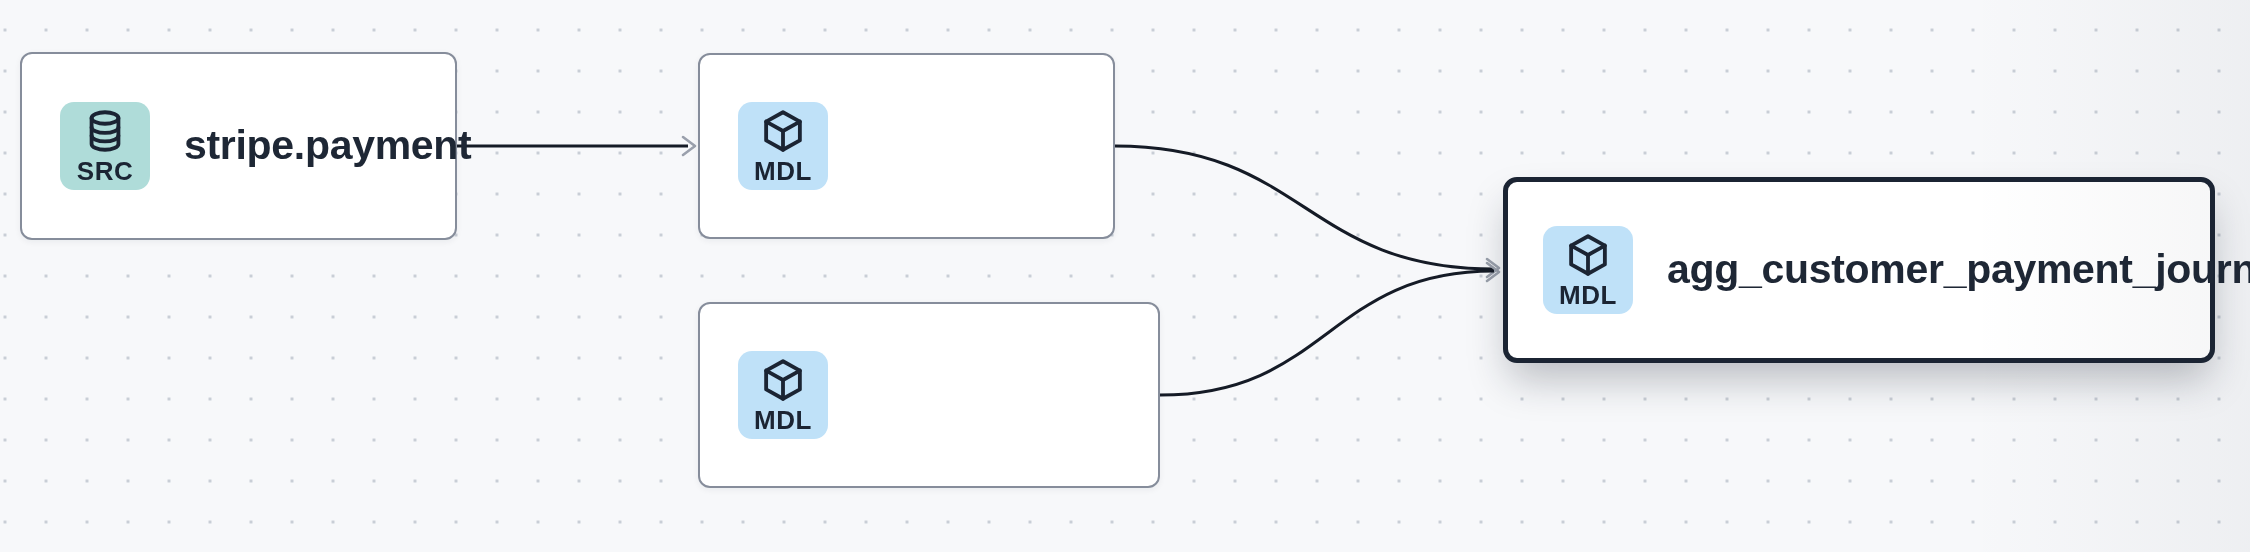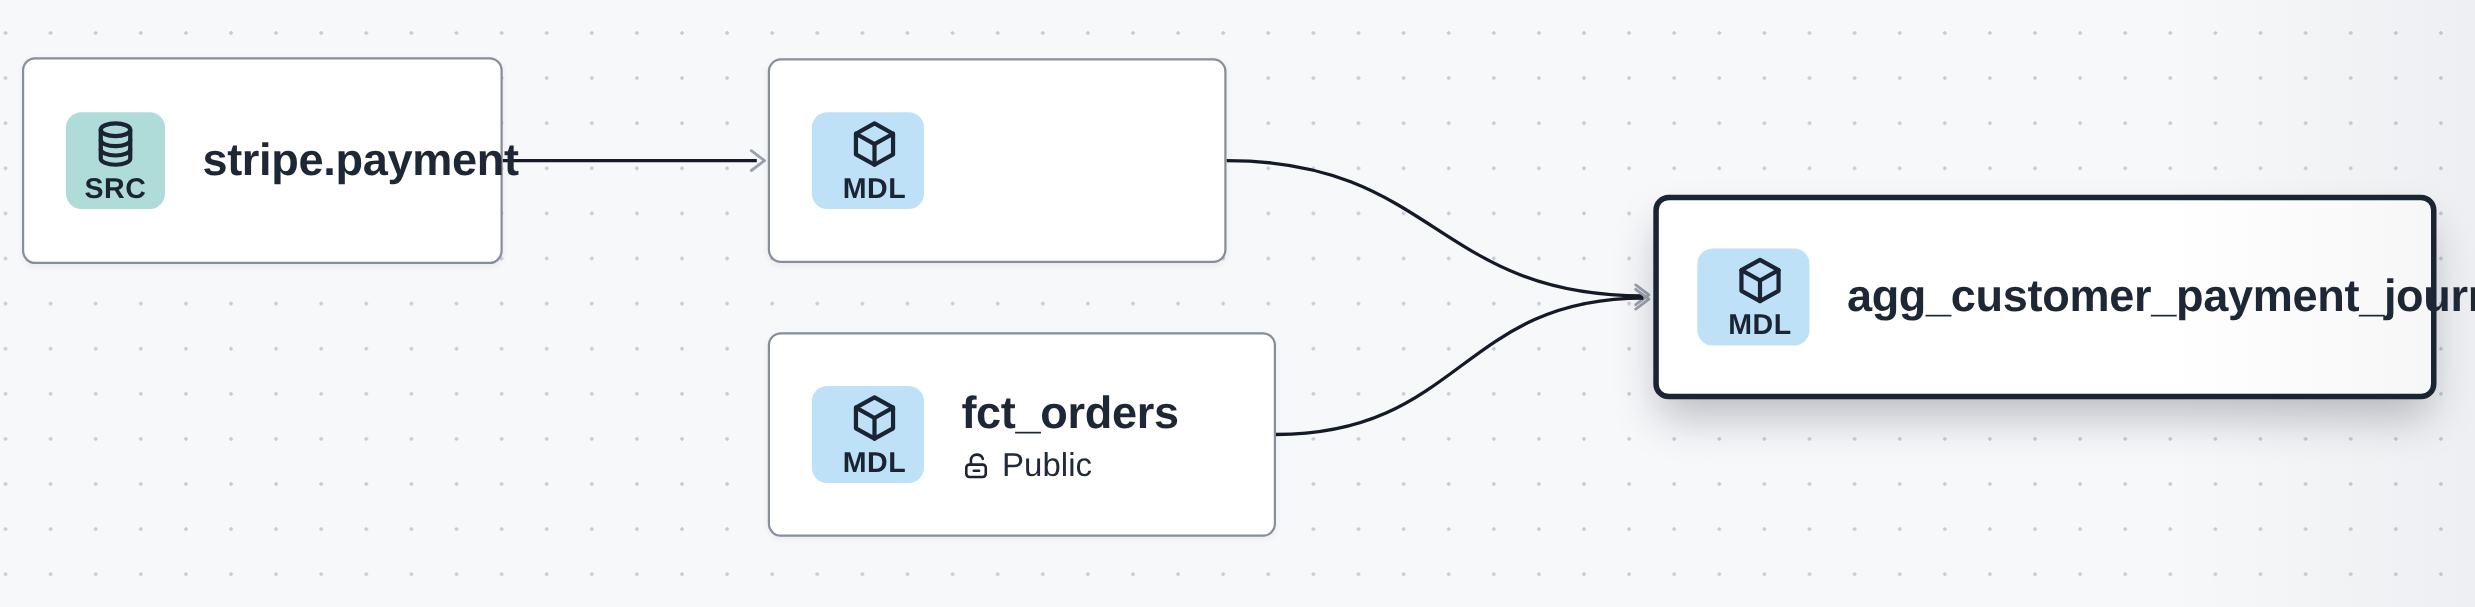--- a/index.html
+++ b/index.html
@@ -45,21 +45,21 @@
   .n2 { left: 698px;  top: 53px;  width: 417px; height: 186px; }
   .n3 { left: 698px;  top: 302px; width: 462px; height: 186px; }
   .n4 { left: 1503px; top: 177px; width: 712px; height: 186px; }
 
   .badge {
     width: 90px; height: 88px; border-radius: 14px;
     display: flex; flex-direction: column; align-items: center; justify-content: center;
     flex: none;
   }
   .badge.src { background: #afdcd9; }
-  .badge.mdl { background: #bfe1f8; padding-left: 12px; }
+  .badge.mdl { background: #bfe1f8; }
   .badge svg { display: block; }
   .badge-label {
     font-size: 26px; font-weight: 600; color: #1b2433;
     line-height: 1; margin-top: 4px; letter-spacing: 0.5px;
   }
 
   .labels { margin-left: 34px; min-width: 0; }
   .title {
     font-size: 41px; font-weight: 600; color: #1e2735;
     letter-spacing: -0.3px; white-space: nowrap; line-height: 1.25;
@@ -121,33 +121,20 @@
     <div class="badge mdl">
       <svg width="46" height="46" viewBox="0 0 24 24">
         <g class="icon-stroke" stroke-linecap="round" stroke-linejoin="round">
           <path d="M12 2.2 L20.8 7.1 V16.9 L12 21.8 L3.2 16.9 V7.1 Z"></path>
           <path d="M3.2 7.1 L12 12 L20.8 7.1"></path>
           <path d="M12 12 V21.8"></path>
         </g>
       </svg>
       <span class="badge-label">MDL</span>
     </div>
-    <div class="labels">
-      <div class="title">fct_orders</div>
-      <div class="access-row">
-        <svg width="28" height="28" viewBox="0 0 24 24">
-          <g class="icon-stroke" stroke-width="2.1" stroke-linecap="round" stroke-linejoin="round">
-            <rect x="3.8" y="10.6" width="15.2" height="9.6" rx="2.4"></rect>
-            <path d="M7.4 10.6 V7.4 C7.4 4.6 9.4 2.8 12 2.8 c2.3 0 4.1 1.3 4.7 3.3"></path>
-            <path d="M9.6 15.4 h4.2"></path>
-          </g>
-        </svg>
-        <span>Public</span>
-      </div>
-    </div>
   </div>
 
   <div class="node n4 selected">
     <div class="badge mdl">
       <svg width="46" height="46" viewBox="0 0 24 24">
         <g class="icon-stroke" stroke-linecap="round" stroke-linejoin="round">
           <path d="M12 2.2 L20.8 7.1 V16.9 L12 21.8 L3.2 16.9 V7.1 Z"></path>
           <path d="M3.2 7.1 L12 12 L20.8 7.1"></path>
           <path d="M12 12 V21.8"></path>
         </g>

